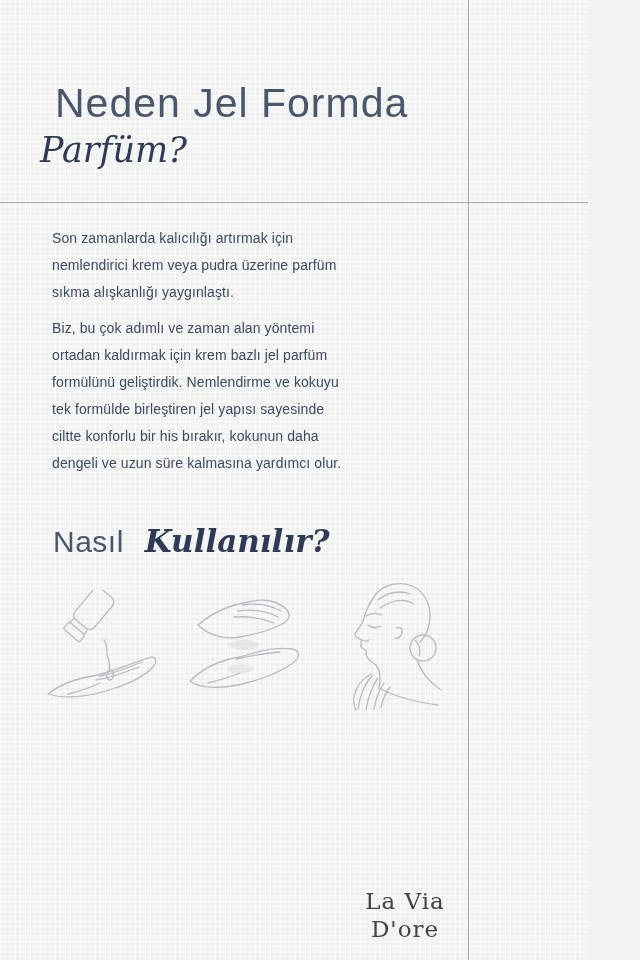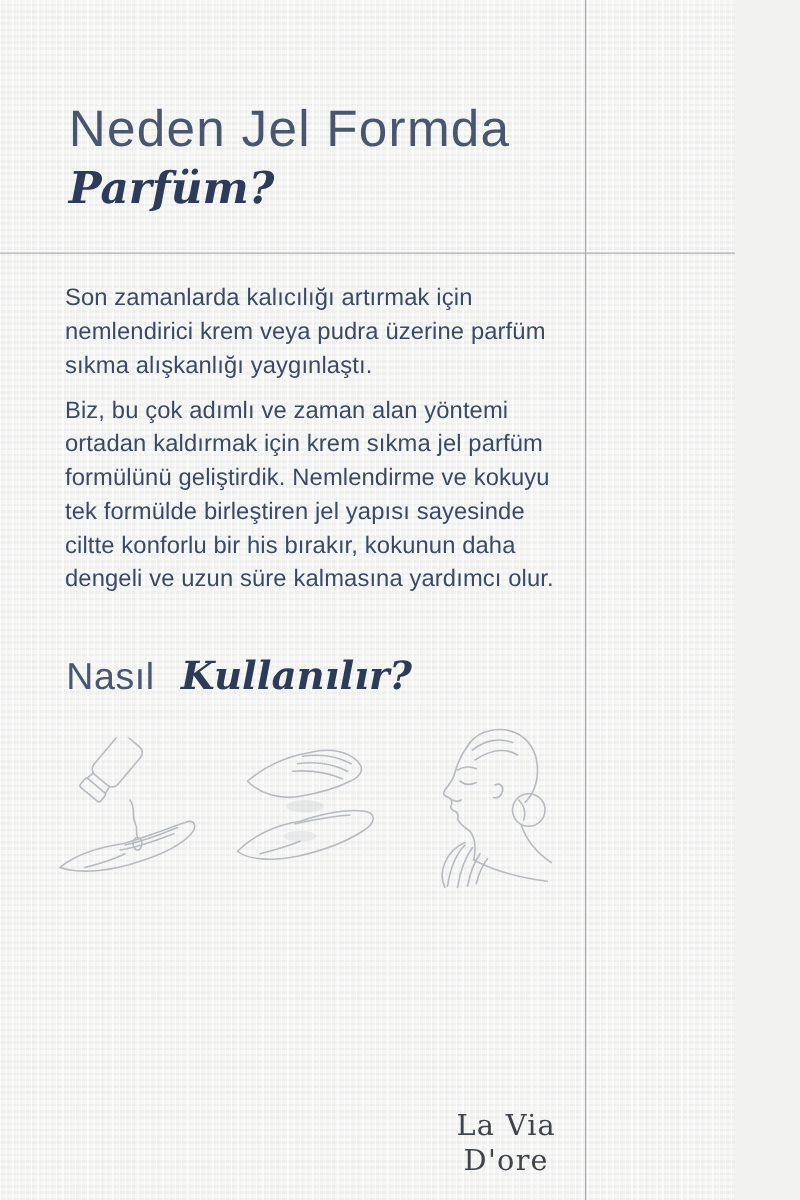--- a/index.html
+++ b/index.html
@@ -26,29 +26,29 @@
   }
   .v-rule{position:absolute;top:0;bottom:0;left:468px;width:1px;background:var(--rule-color);}
   .h-rule{position:absolute;left:0;right:0;top:202px;height:1px;background:var(--rule-color);}
 
   .title-light{
     position:absolute;left:55px;top:83px;
     font-size:41px;line-height:1;font-weight:300;letter-spacing:1px;
     color:var(--title-light-color);
   }
   .title-serif{
-    position:absolute;left:55px;top:133px;
+    position:absolute;left:40px;top:133px;
     font-family:"DejaVu Serif","Liberation Serif",serif;
-    font-style:italic;font-weight:bold;
+    font-style:italic;font-weight:normal;
     font-size:35px;line-height:1;
     color:var(--title-serif-color);
   }
   .body-par{
     position:absolute;left:52px;width:420px;
-    font-size:19px;line-height:27px;letter-spacing:0.1px;
+    font-size:14px;line-height:27px;letter-spacing:0.1px;
     color:var(--body-color);
     white-space:pre-line;
   }
   .p1{top:225px;}
   .p2{top:315px;}
   .p3{top:711px;}
 
   .how-title{position:absolute;left:53px;top:526px;line-height:1;white-space:nowrap;}
   .how-title .lt{
     font-size:30px;font-weight:400;letter-spacing:0.5px;
@@ -83,21 +83,21 @@
   <div class="v-rule"></div>
   <div class="h-rule"></div>
 
   <div class="title-light">Neden Jel Formda</div>
   <div class="title-serif">Parfüm?</div>
 
   <p class="body-par p1">Son zamanlarda kalıcılığı artırmak için
 nemlendirici krem veya pudra üzerine parfüm
 sıkma alışkanlığı yaygınlaştı.</p>
   <p class="body-par p2">Biz, bu çok adımlı ve zaman alan yöntemi
-ortadan kaldırmak için krem sıkma jel parfüm
+ortadan kaldırmak için krem bazlı jel parfüm
 formülünü geliştirdik. Nemlendirme ve kokuyu
 tek formülde birleştiren jel yapısı sayesinde
 ciltte konforlu bir his bırakır, kokunun daha
 dengeli ve uzun süre kalmasına yardımcı olur.</p>
 
   <div class="how-title">
     <span class="lt">Nasıl</span><span class="sf">Kullanılır?</span>
   </div>
 
   <div class="steps">

